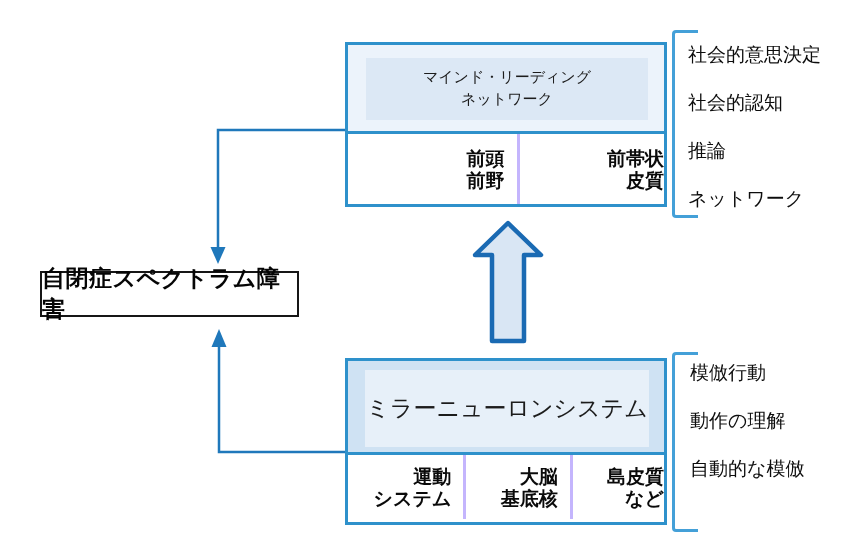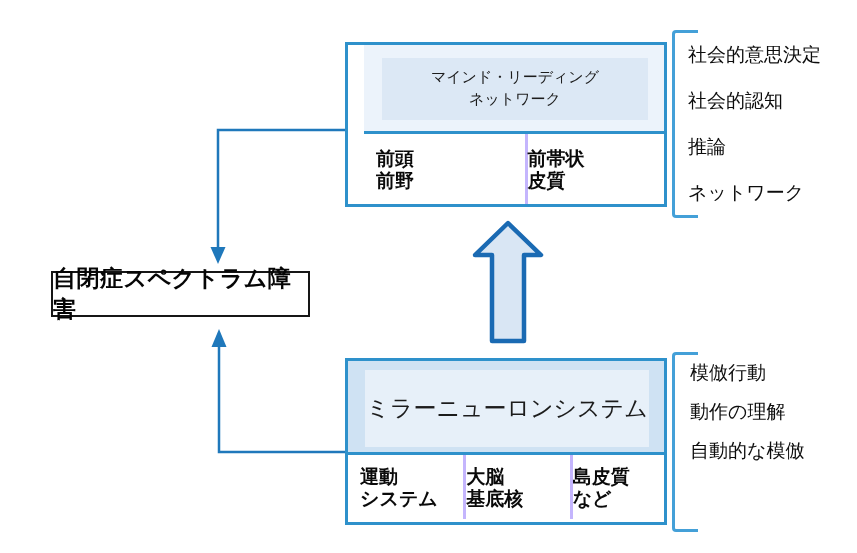--- a/index.html
+++ b/index.html
@@ -5,59 +5,59 @@
   html,body{margin:0;padding:0;background:#fff;}
   .canvas{
     position:relative;width:857px;height:553px;background:#ffffff;overflow:hidden;
     font-family:"DejaVu Sans","Liberation Sans",sans-serif;color:#111;
   }
   
   .group-box{
     position:absolute;left:345px;width:322px;
     border:3px solid #2e91cb;box-sizing:border-box;background:#fff;
   }
-  .group-box.top{top:42px;height:165px;padding-left:16px;}
+  .group-box.top{top:42px;height:165px;}
   .group-box.bottom{top:358px;height:167px;}
   .group-header{position:relative;width:100%;box-sizing:border-box;}
   .group-box.top .group-header{height:86px;background:#ecf3fb;}
   .group-box.bottom .group-header{height:91px;background:#cfe2f3;}
   .header-panel{
     position:absolute;display:flex;flex-direction:column;align-items:center;justify-content:center;
     text-align:center;line-height:1.45;color:#1c1c1c;
   }
   .group-box.top .header-panel{left:18px;right:16px;top:13px;bottom:11px;background:#dce8f5;font-size:15px;}
   .group-box.bottom .header-panel{left:17px;right:15px;top:9px;bottom:5px;background:#e7f0f9;font-size:23px;}
   .cell-row{
     display:flex;width:100%;box-sizing:border-box;border-top:3px solid #2e91cb;
   }
   .group-box.top .cell-row{height:73px;}
   .group-box.bottom .cell-row{height:67px;}
   .cell{
-    flex:1;display:flex;flex-direction:column;align-items:flex-start;justify-content:center;
+    flex:1;display:flex;flex-direction:column;align-items:flex-end;justify-content:center;
     background:#ffffff;font-weight:bold;font-size:19px;line-height:1.18;text-align:center;color:#0a0a0a;margin-left:12px;
   }
   .cell + .cell{border-left:3px solid #c4b5fd;}
   
   .bracket{
     position:absolute;left:672px;width:26px;box-sizing:border-box;
     border-left:3px solid #44a0d8;border-top:3px solid #44a0d8;border-bottom:3px solid #44a0d8;
     border-top-left-radius:4px;border-bottom-left-radius:4px;
   }
   .bracket.top{top:30px;height:188px;}
   .bracket.bottom{top:352px;height:180px;}
   .func-list{
-    position:absolute;display:flex;flex-direction:column;justify-content:space-between;
-    font-size:19px;color:#0d0d0d;white-space:nowrap;
+    position:absolute;display:flex;flex-direction:column;
+    font-size:19px;color:#0d0d0d;white-space:nowrap;gap:24px;
   }
   .func-list.top{left:688px;top:42px;height:162px;}
   .func-list.bottom{left:690px;top:360px;height:102px;}
   .func-item{height:24px;line-height:24px;}
   
   .disorder-box{
-    position:absolute;left:51px;top:271px;width:259px;height:46px;box-sizing:border-box;
+    position:absolute;left:40px;top:271px;width:259px;height:46px;box-sizing:border-box;
     border:2px solid #161616;background:#fff;
     display:flex;align-items:center;justify-content:center;
     font-size:23px;font-weight:bold;letter-spacing:0.5px;color:#050505;
   }
   
   .overlay{position:absolute;left:0;top:0;width:857px;height:553px;pointer-events:none;}
 </style>
 </head>
 <body>
 

